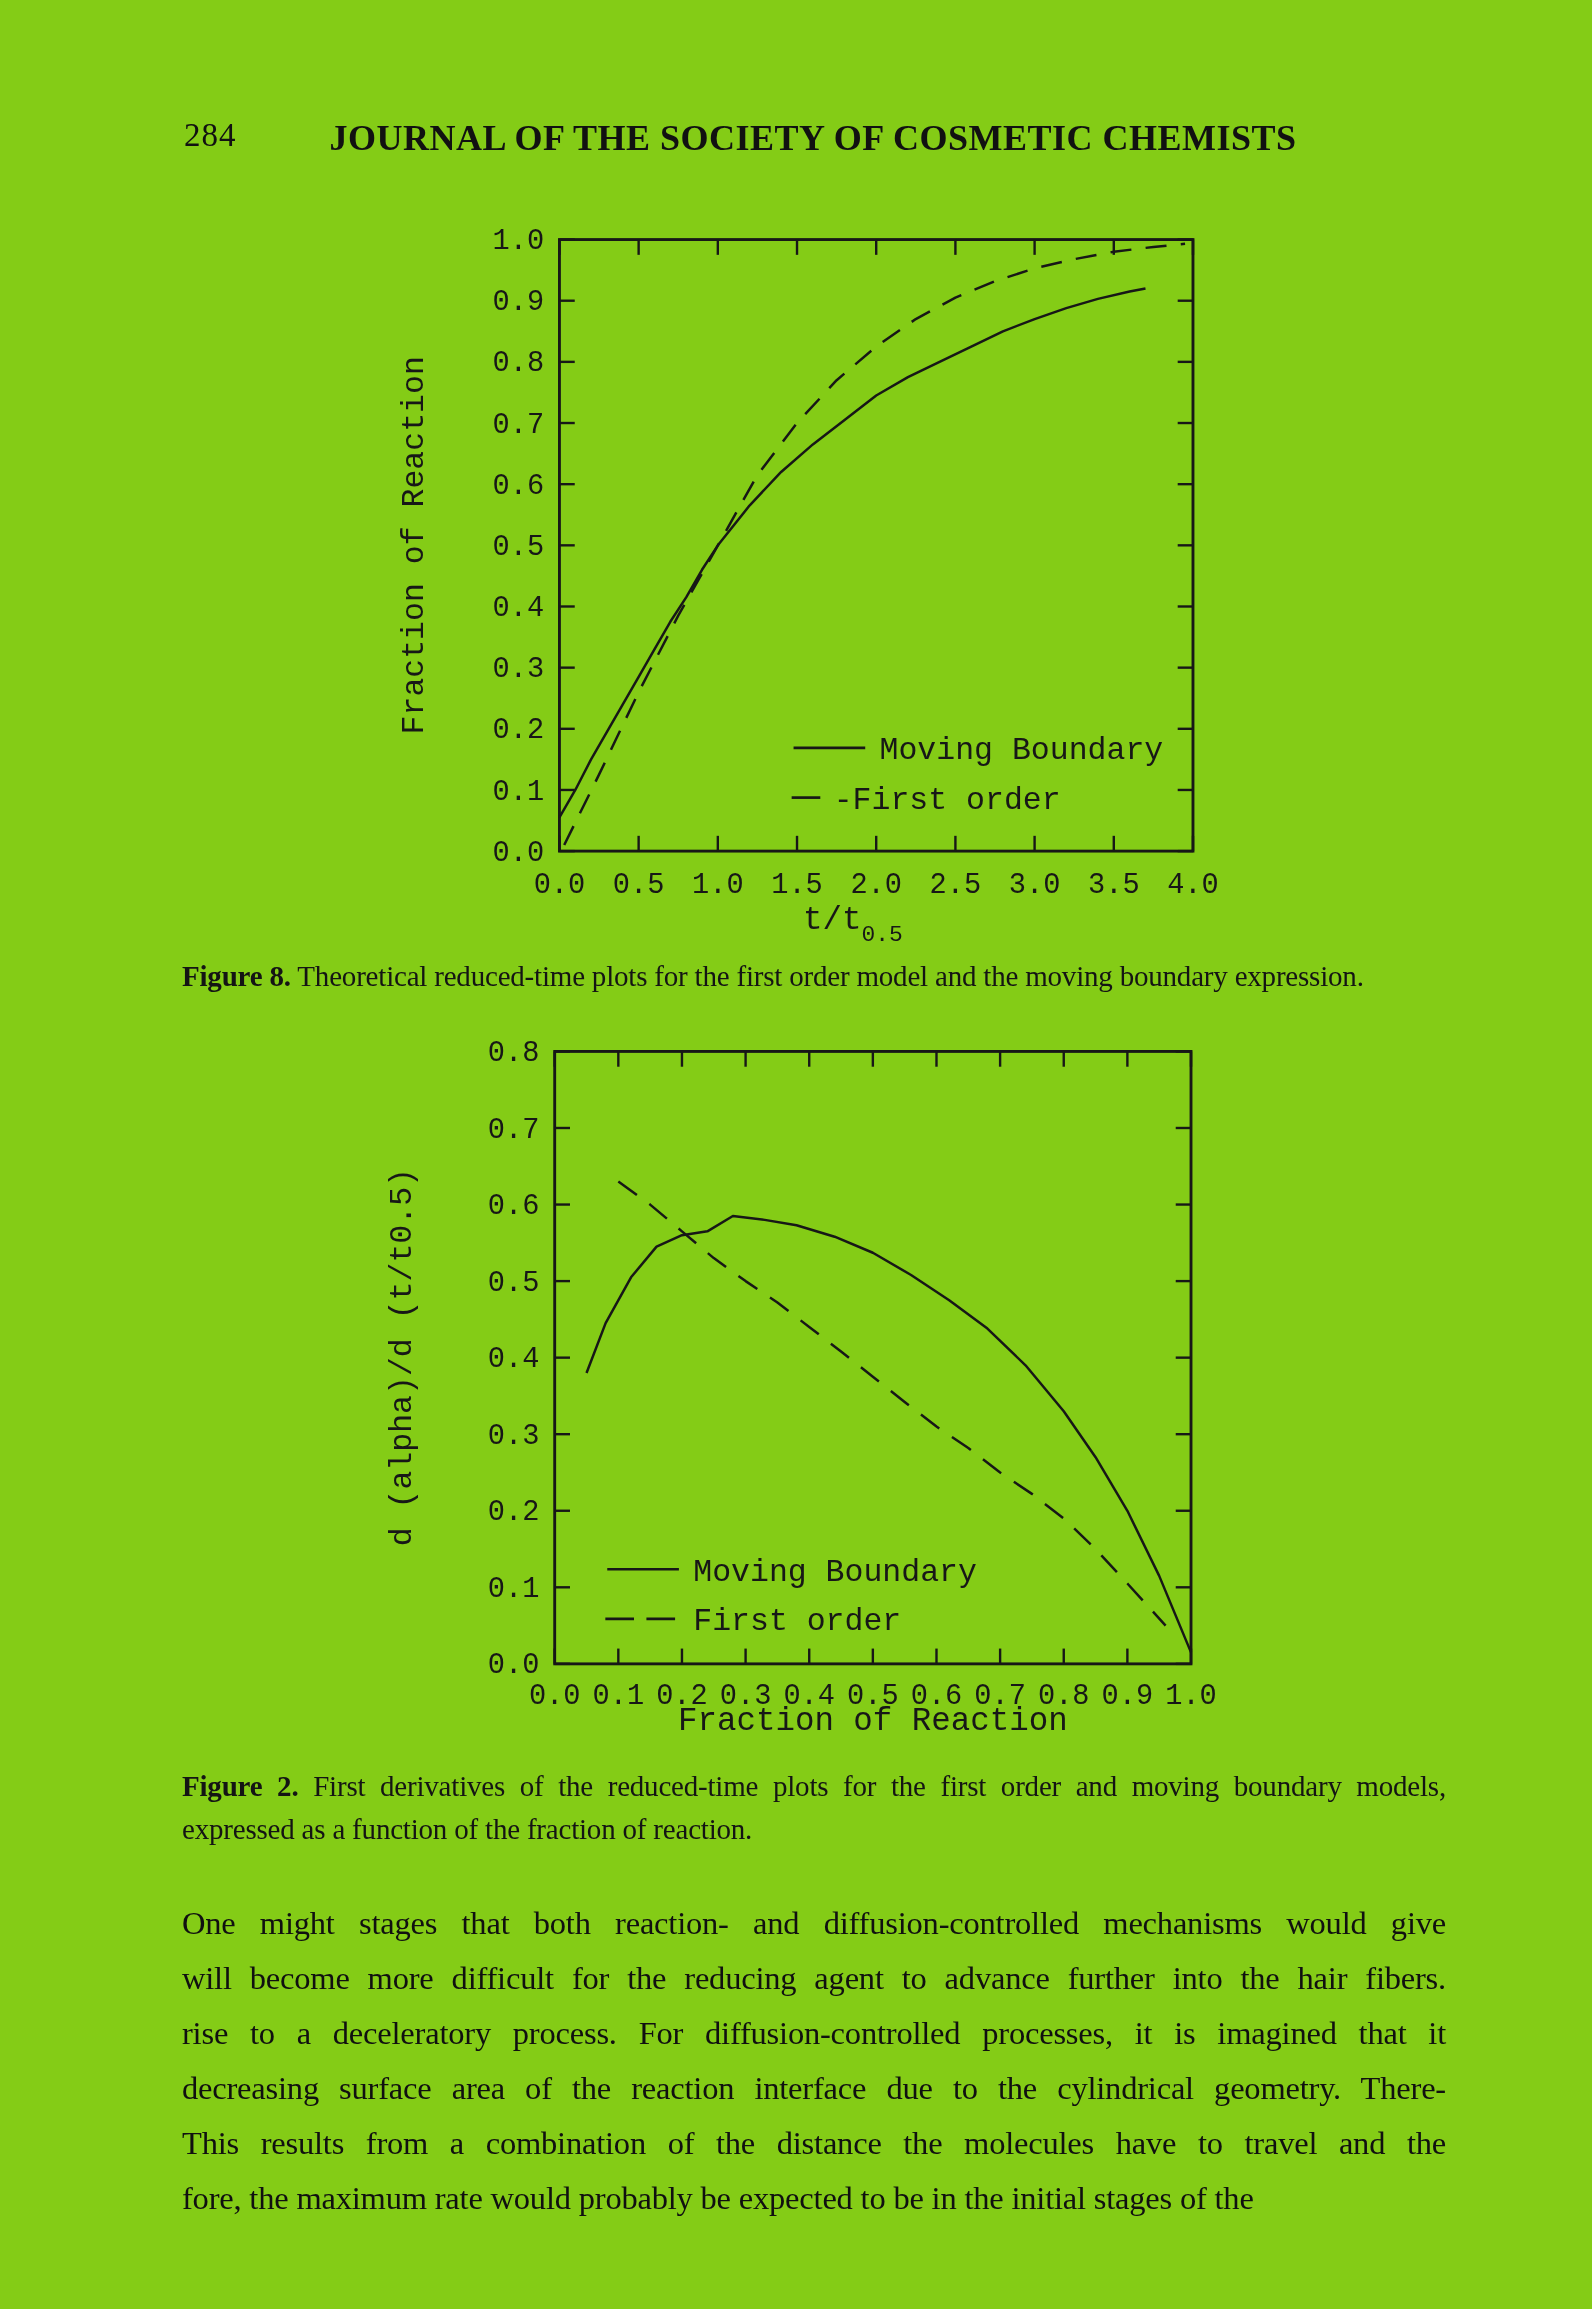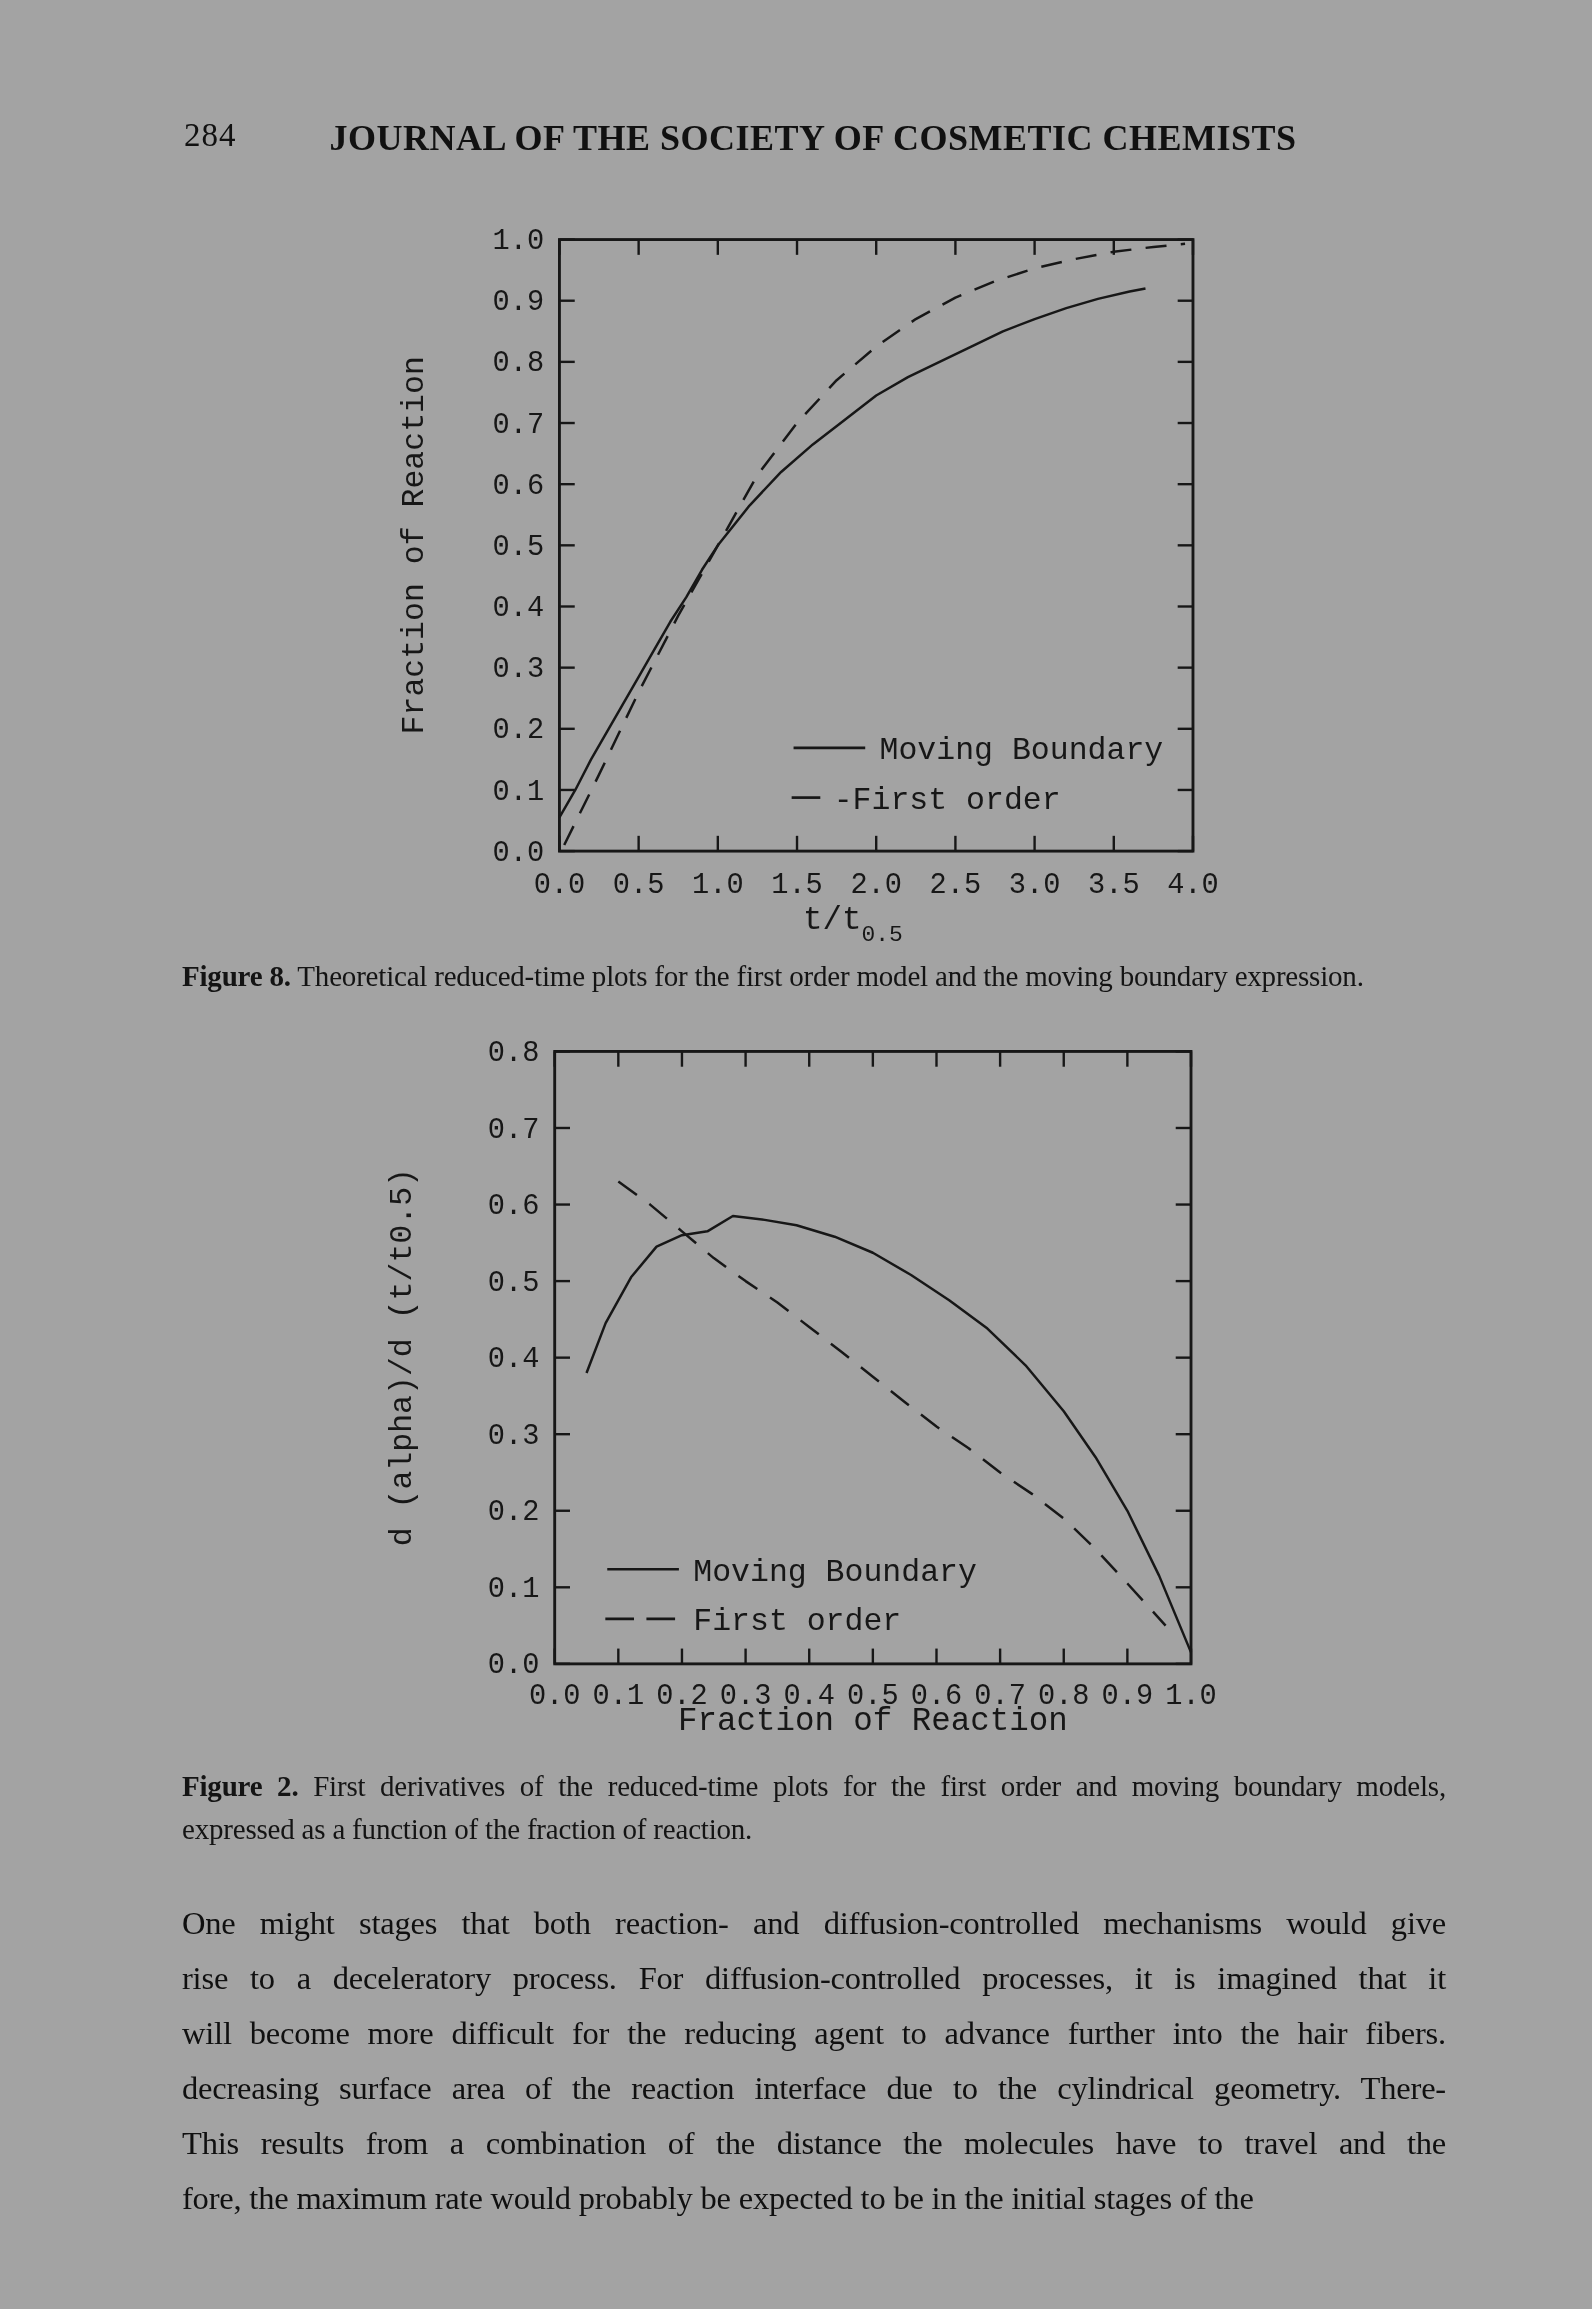--- a/index.html
+++ b/index.html
@@ -1,20 +1,20 @@
 <!DOCTYPE html>
 <html><head>
 <meta charset="utf-8">
 <title>Journal Page 284</title>
 <style>
   html,body{margin:0;padding:0;background:#e8e8e8;}
   .page{
     position:relative;
     width:1593px;height:2309px;
-    background:#a3a3a3;
+    background:#84cc16;
     margin:0 auto;
     overflow:hidden;
     color:#111;
   }
   .pagehead{
     position:absolute;
     left:182px;top:117px;width:1262px;height:42px;
     font-family:"Liberation Serif",serif;
   }
   .pagenum{
@@ -213,21 +213,21 @@
       <text x="445" y="686" font-size="33" class="chart-text">First order</text>
     </svg>
 
   <div class="caption" id="caption2">
       <div class="cap-line-just"><b>Figure 2. </b>First derivatives of the reduced-time plots for the first order and moving boundary models,</div>
       <div class="cap-line">expressed as a function of the fraction of reaction.</div>
     </div>
 
   <div class="bodytext" id="body-text">
       <div class="bodyline">One might stages that both reaction- and diffusion-controlled mechanisms would give</div>
+      <div class="bodyline">will become more difficult for the reducing agent to advance further into the hair fibers.</div>
       <div class="bodyline">rise to a deceleratory process. For diffusion-controlled processes, it is imagined that it</div>
-      <div class="bodyline">will become more difficult for the reducing agent to advance further into the hair fibers.</div>
       <div class="bodyline">decreasing surface area of the reaction interface due to the cylindrical geometry. There-</div>
       <div class="bodyline">This results from a combination of the distance the molecules have to travel and the</div>
       <div class="bodyline last">fore, the maximum rate would probably be expected to be in the initial stages of the</div>
     </div>
 
 </div>
 
 
 </body></html>

